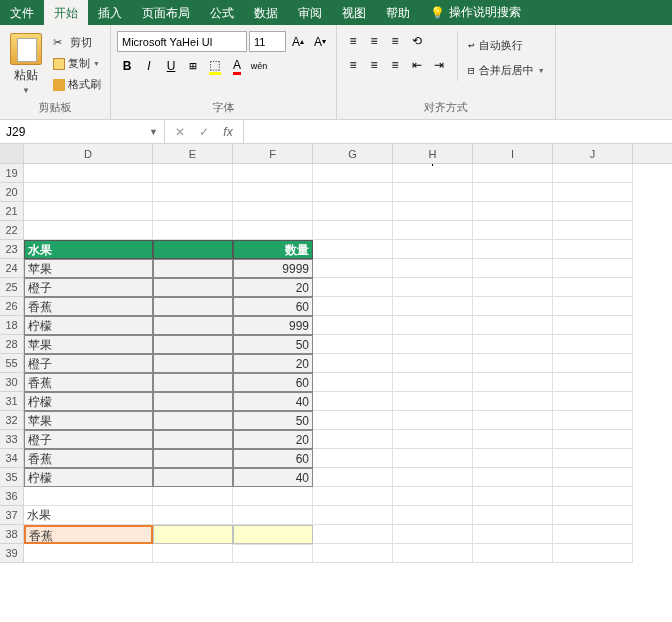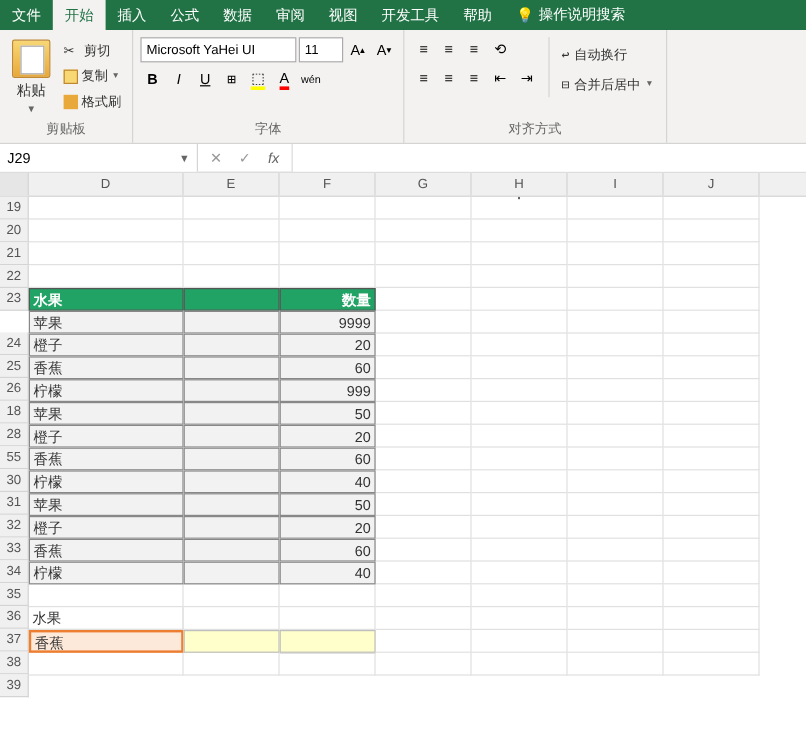--- a/index.html
+++ b/index.html
@@ -79,25 +79,25 @@
     .sel-cell { background: #fde9d9; border: 2px solid #ed7d31 !important; }
     .yellow-cell { background: #ffffcc; border: 1px solid #bfbfbf !important; }
   </style>
 </head>
 <body>
 
 <div class="ribbon-tabs">
   <div class="tab">文件</div>
   <div class="tab active">开始</div>
   <div class="tab">插入</div>
+  <div class="tab">页面布局</div>
   <div class="tab">公式</div>
   <div class="tab">数据</div>
   <div class="tab">审阅</div>
   <div class="tab">视图</div>
-  <div class="tab">开发工具</div>
   <div class="tab">帮助</div>
   <div class="tab tell-me">
     <span>💡</span>
     <span>操作说明搜索</span>
   </div>
 </div>
 
 <div class="ribbon">
 
   <div class="group">
@@ -217,21 +217,21 @@
         <div class="col-h" style="width: 80px;">J</div>
       </div>
   </div>
   <div class="grid-body">
     <div class="row-headers" id="rowHeaders">
         <div class="row-h" style="height: 19px;">19</div>
         <div class="row-h" style="height: 19px;">20</div>
         <div class="row-h" style="height: 19px;">21</div>
         <div class="row-h" style="height: 19px;">22</div>
         <div class="row-h" style="height: 19px;">23</div>
-        <div class="row-h" style="height: 19px; margin-top: 18px;">24</div>
+        <div class="row-h" style="height: 19px;">24</div>
         <div class="row-h" style="height: 19px;">25</div>
         <div class="row-h" style="height: 19px;">26</div>
         <div class="row-h" style="height: 19px;">18</div>
         <div class="row-h" style="height: 19px;">28</div>
         <div class="row-h" style="height: 19px;">55</div>
         <div class="row-h" style="height: 19px;">30</div>
         <div class="row-h" style="height: 19px;">31</div>
         <div class="row-h" style="height: 19px;">32</div>
         <div class="row-h" style="height: 19px;">33</div>
         <div class="row-h" style="height: 19px;">34</div>

